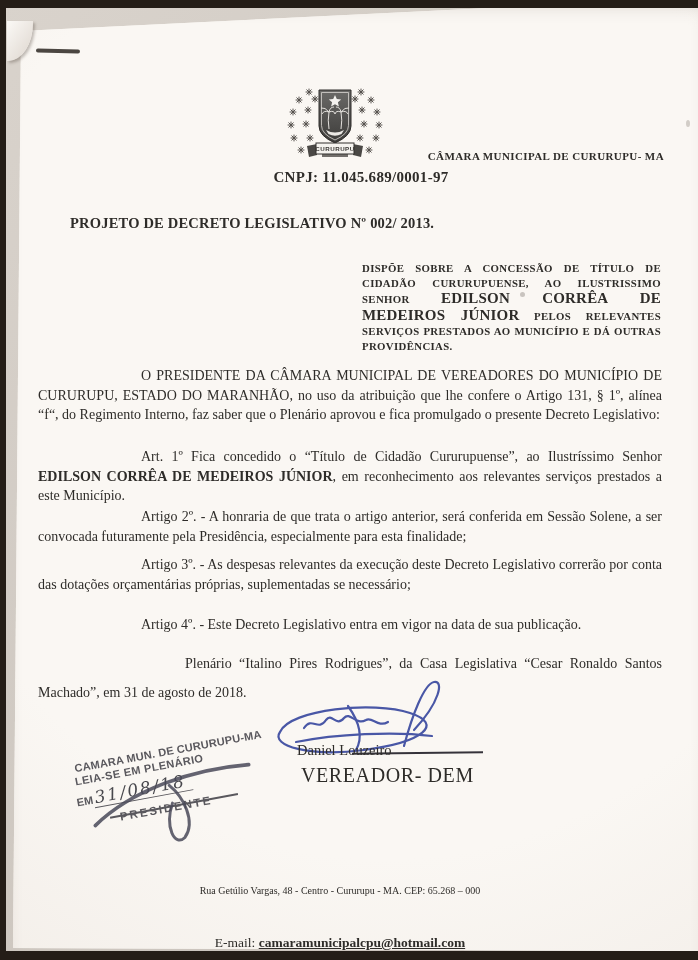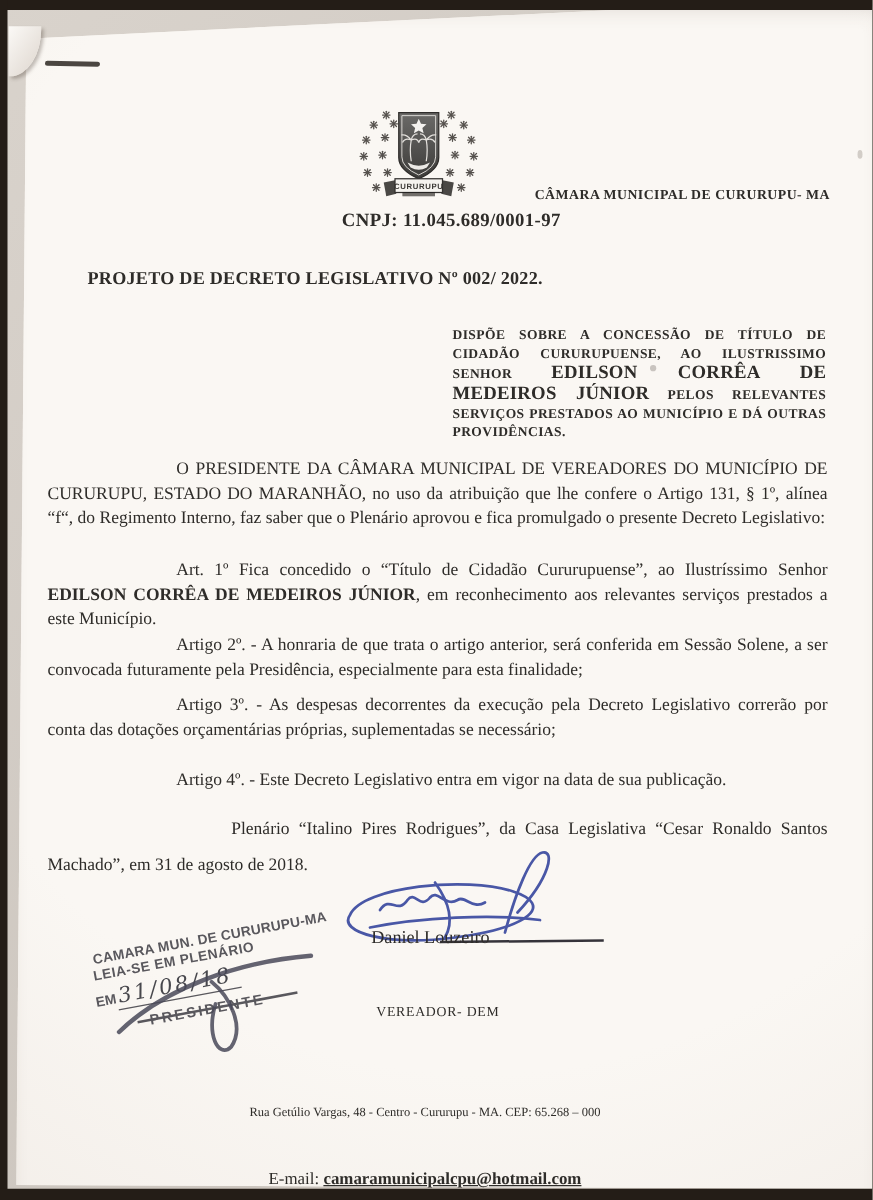--- a/index.html
+++ b/index.html
@@ -37,21 +37,21 @@
   .p-art1{top:447px;}
   .p-art2{top:507px;}
   .p-art3{top:555px;}
   .p-art4{top:615px;}
   .p-closing{top:649px;text-indent:147px;line-height:29px;}
   .b{font-weight:bold;}
   
   .sig-svg{left:252px;top:676px;}
   .sig-line{left:352px;top:752px;width:131px;height:1.6px;background:#35333a;transform:rotate(-.6deg);}
   .sig-name{left:297px;top:742px;font-size:14.5px;text-align:right;}
-  .sig-role{left:301px;top:764px;font-size:11px;letter-spacing:.6px;margin-top:40px;}
+  .sig-role{left:301px;top:764px;font-size:20px;letter-spacing:.6px;}
   
   .stamp{left:76px;top:744px;width:205px;height:112px;transform:rotate(-10.5deg);
          font-family:"Liberation Sans",sans-serif;font-weight:bold;color:#4d4c52;opacity:.93;}
   .stamp-l1{left:6px;top:0;font-size:11px;letter-spacing:.2px;white-space:nowrap;}
   .stamp-l2{left:4px;top:13px;font-size:11px;letter-spacing:.4px;}
   .stamp-l3{left:2px;top:28px;font-size:11px;}
   .hw-date{font-family:"DejaVu Serif",serif;font-style:italic;font-weight:normal;color:#3a3a40;
            font-size:17px;letter-spacing:2px;border-bottom:1.6px solid #4d4c52;padding:0 6px 0 2px;}
   .stamp-l4{left:42px;top:56px;font-size:11.5px;letter-spacing:2px;position:absolute;}
   .stamp-l4 .strike{position:absolute;left:-10px;right:-26px;top:4px;height:2px;background:#4d4c52;}
@@ -136,30 +136,30 @@
         <rect x="33" y="57" width="38" height="11" fill="#f5f3ef" stroke="#33312f" stroke-width="1"></rect>
         <text x="52" y="65" text-anchor="middle" font-family="Liberation Sans, sans-serif" font-size="6.2" font-weight="bold" fill="#3a3835" letter-spacing=".5">CURURUPU</text>
         <rect x="39" y="68" width="26" height="3" fill="#5a5document754" opacity=".5"></rect>
         <rect x="39" y="68.5" width="26" height="2.4" fill="#6b6762" opacity=".6"></rect>
       </g>
     </svg>
 
     <div class="abs org-name">CÂMARA MUNICIPAL DE CURURUPU- MA</div>
     <div class="abs cnpj">CNPJ: 11.045.689/0001-97</div>
 
-    <div class="abs doc-title">PROJETO DE DECRETO LEGISLATIVO Nº 002/ 2022.</div>
+    <div class="abs doc-title">PROJETO DE DECRETO LEGISLATIVO Nº 002/ 2013.</div>
 
     <div class="abs ementa"><span>DISPÕE SOBRE A CONCESSÃO DE TÍTULO DE CIDADÃO CURURUPUENSE, AO ILUSTRISSIMO SENHOR </span><span class="big">EDILSON CORRÊA DE MEDEIROS JÚNIOR</span><span> PELOS RELEVANTES SERVIÇOS PRESTADOS AO MUNICÍPIO E DÁ OUTRAS PROVIDÊNCIAS.</span></div>
 
     <div class="abs para p-preamble"><span>O PRESIDENTE DA CÂMARA MUNICIPAL DE VEREADORES DO MUNICÍPIO DE CURURUPU, ESTADO DO MARANHÃO,</span><span> no uso da atribuição que lhe confere o Artigo 131, § 1º, alínea “f“, do Regimento Interno, faz saber que o Plenário aprovou e fica promulgado o presente Decreto Legislativo:</span></div>
 
     <div class="abs para p-art1"><span>Art. 1º Fica concedido o “Título de Cidadão Cururupuense”, ao Ilustríssimo Senhor </span><span class="b">EDILSON CORRÊA DE MEDEIROS JÚNIOR</span><span>, em reconhecimento aos relevantes serviços prestados a este Município.</span></div>
 
     <div class="abs para p-art2">Artigo 2º. - A honraria de que trata o artigo anterior, será conferida em Sessão Solene, a ser convocada futuramente pela Presidência, especialmente para esta finalidade;</div>
-    <div class="abs para p-art3">Artigo 3º. - As despesas decorrentes da execução pela Decreto Legislativo correrão por conta das dotações orçamentárias próprias, suplementadas se necessário;</div>
+    <div class="abs para p-art3">Artigo 3º. - As despesas relevantes da execução deste Decreto Legislativo correrão por conta das dotações orçamentárias próprias, suplementadas se necessário;</div>
     <div class="abs para p-art4">Artigo 4º. - Este Decreto Legislativo entra em vigor na data de sua publicação.</div>
 
     <div class="abs para p-closing">Plenário “Italino Pires Rodrigues”, da Casa Legislativa “Cesar Ronaldo Santos Machado”, em 31 de agosto de 2018.</div>
 
     <svg class="abs sig-svg" width="238" height="90" viewBox="0 0 238 90">
       <g fill="none" stroke="#3b4aa0" stroke-width="2.2" stroke-linecap="round" opacity=".92">
         <path d="M152,70 C160,40 172,8 182,6 C192,4 188,26 162,54"></path>
         <path d="M28,56 C38,33 122,25 158,37 C192,48 172,66 112,74 C58,81 18,70 28,56"></path>
         <path d="M52,52 C60,40 66,56 74,44 C80,36 84,52 92,42 C98,35 104,50 114,44 C120,40 126,52 136,46"></path>
         <path d="M44,66 C84,58 142,55 180,60"></path>

